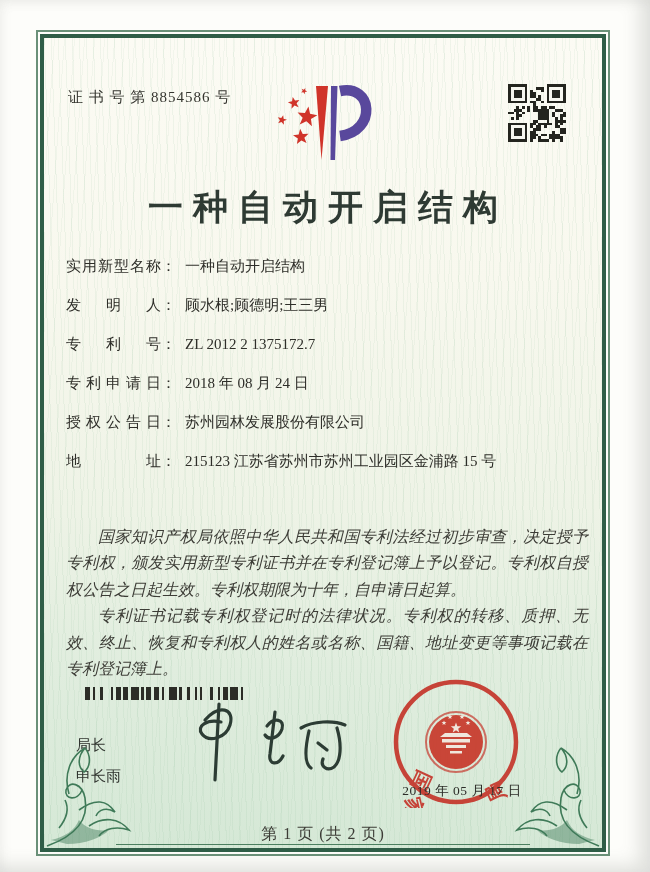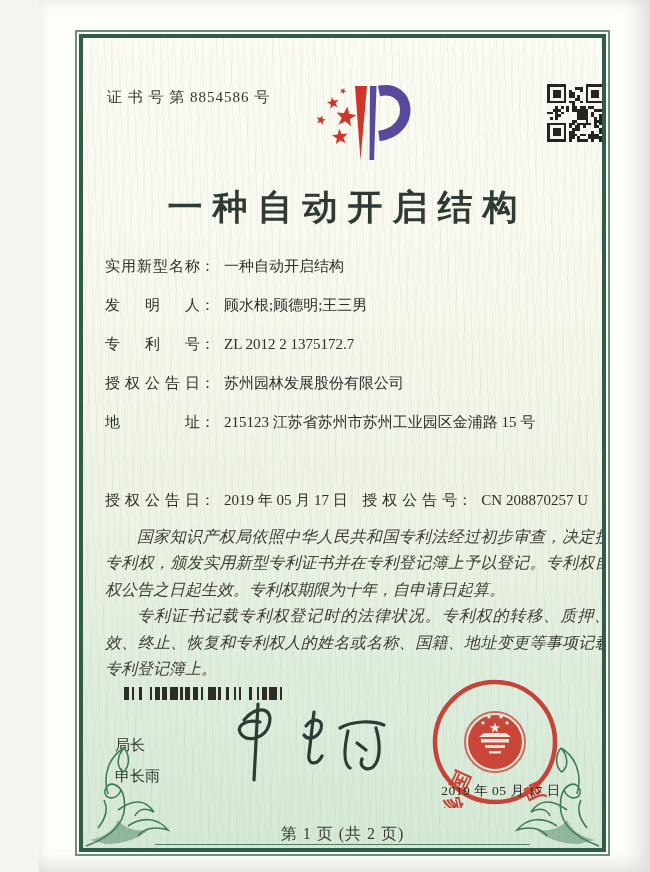--- a/index.html
+++ b/index.html
@@ -4,21 +4,20 @@
 <style>
   html,body{margin:0;padding:0;}
   body{
     width:650px;height:872px;overflow:hidden;position:relative;
     background:#f4f4f0;
     font-family:"Liberation Serif","DejaVu Serif",serif;
   }
   .photo{
     position:absolute;inset:0;background:#fdfdfa;
     box-shadow:inset -10px -6px 18px rgba(90,95,90,.18), inset 4px 4px 10px rgba(120,125,120,.06);
-    margin-left:39px;
   }
   
   .frame-outer{
     position:absolute;left:36px;top:30px;right:40px;bottom:16px;
     border:2px solid #6a9078;padding:2px;box-sizing:border-box;
   }
   .frame-inner{
     width:100%;height:100%;box-sizing:border-box;
     border:4px solid #2f5d47;
   }
@@ -225,28 +224,25 @@
               <rect x="1" y="15" width="5" height="5" fill="#f6f6ef"></rect>
               <rect x="2" y="16" width="3" height="3" fill="#24251f"></rect>
             </svg></div>
 
         <h1 class="title">一种自动开启结构</h1>
 
         <div class="fields">
             <div class="frow"><span class="flabel">实用新型名称</span><span class="fcolon">：</span><span class="fvalue">一种自动开启结构</span></div>
             <div class="frow"><span class="flabel">发明人</span><span class="fcolon">：</span><span class="fvalue">顾水根;顾德明;王三男</span></div>
             <div class="frow"><span class="flabel">专利号</span><span class="fcolon">：</span><span class="fvalue">ZL 2012 2 1375172.7</span></div>
+            <div class="frow"><span class="flabel">专利申请日</span><span class="fcolon">：</span><span class="fvalue">2018 年 08 月 24 日</span></div>
             <div class="frow"><span class="flabel">授权公告日</span><span class="fcolon">：</span><span class="fvalue">苏州园林发展股份有限公司</span></div>
             <div class="frow"><span class="flabel">地址</span><span class="fcolon">：</span><span class="fvalue">215123 江苏省苏州市苏州工业园区金浦路 15 号</span></div>
           </div>
 
-        <div class="grant-row">
-          <span class="pair1"><span class="flabel">授权公告日</span><span class="fcolon">：</span><span class="fvalue">2019 年 05 月 17 日</span></span>
-          <span class="pair2"><span class="flabel">授权公告号</span><span class="fcolon">：</span><span class="fvalue">CN 208870257 U</span></span>
-        </div>
 
         <div class="body-text">
           <p>国家知识产权局依照中华人民共和国专利法经过初步审查，决定授予专利权，颁发实用新型专利证书并在专利登记簿上予以登记。专利权自授权公告之日起生效。专利权期限为十年，自申请日起算。</p>
           <p>专利证书记载专利权登记时的法律状况。专利权的转移、质押、无效、终止、恢复和专利权人的姓名或名称、国籍、地址变更等事项记载在专利登记簿上。</p>
         </div>
 
         <div class="barcode"><svg width="160" height="13" viewBox="0 0 160 13" shape-rendering="crispEdges">
               <rect x="0" y="0" width="5.1" height="13" fill="#2c2d27"></rect>
               <rect x="7.6499999999999995" y="0" width="2.55" height="13" fill="#2c2d27"></rect>
               <rect x="15.299999999999999" y="0" width="2.55" height="13" fill="#2c2d27"></rect>

